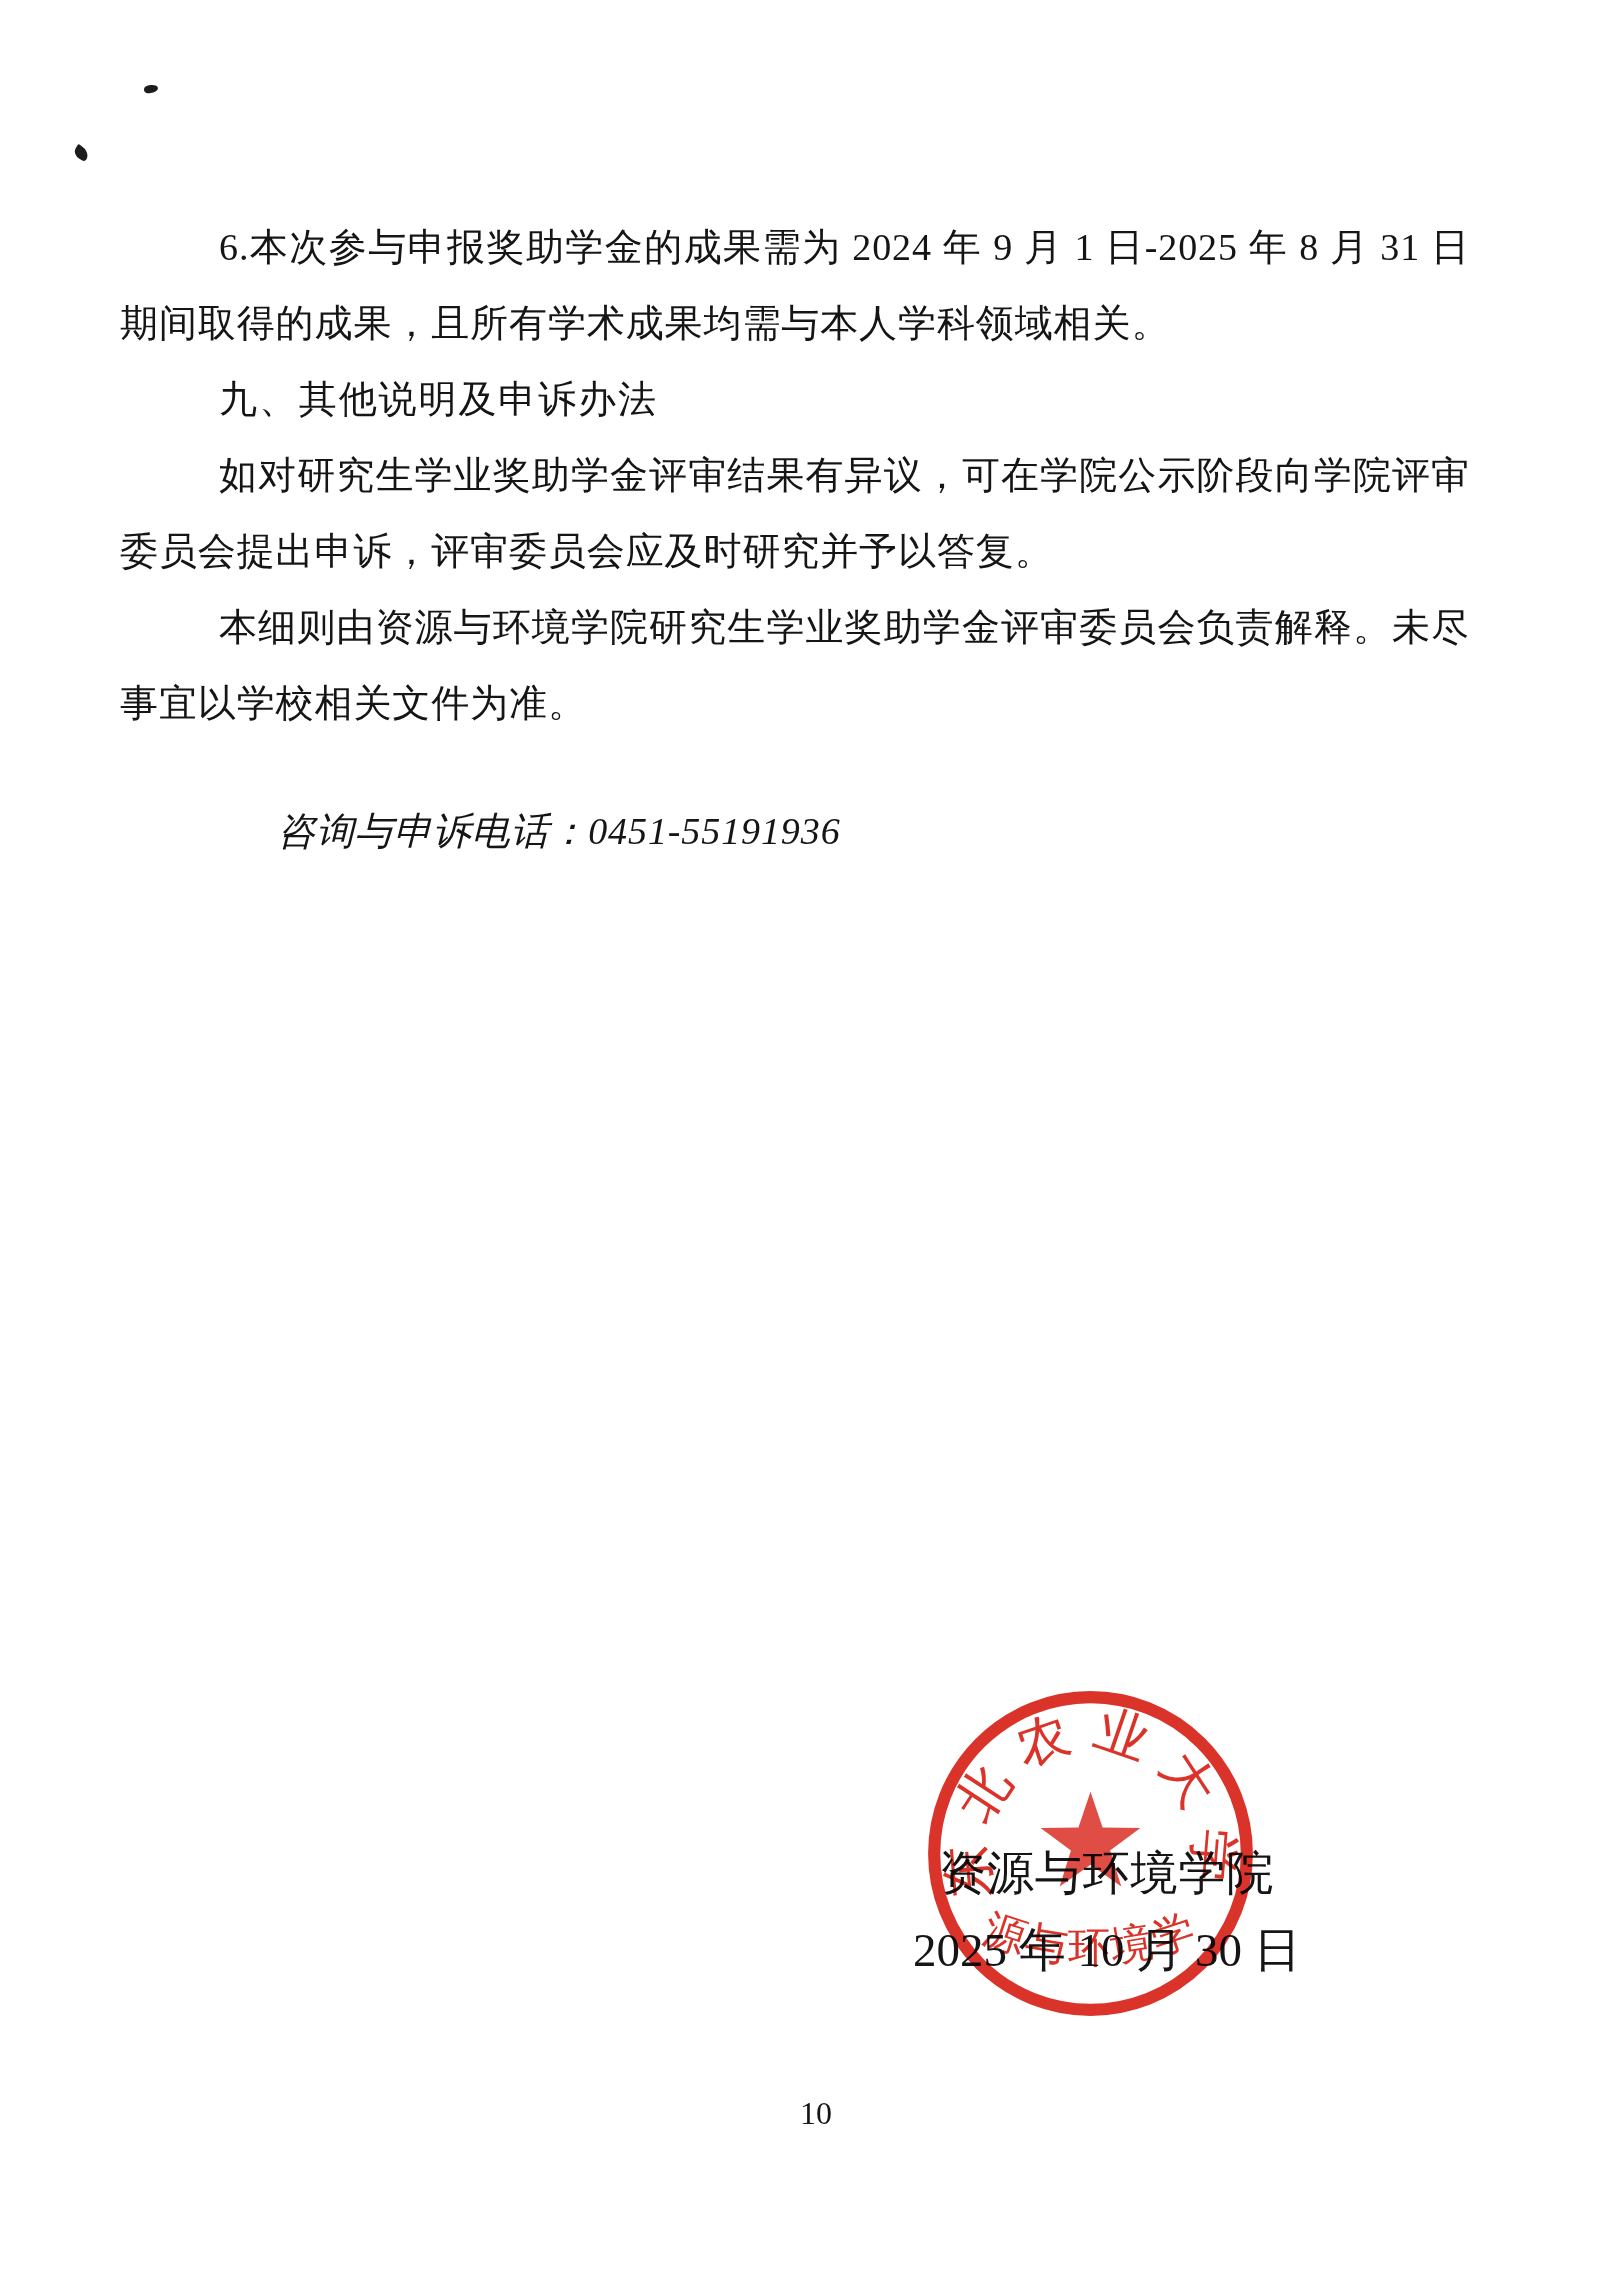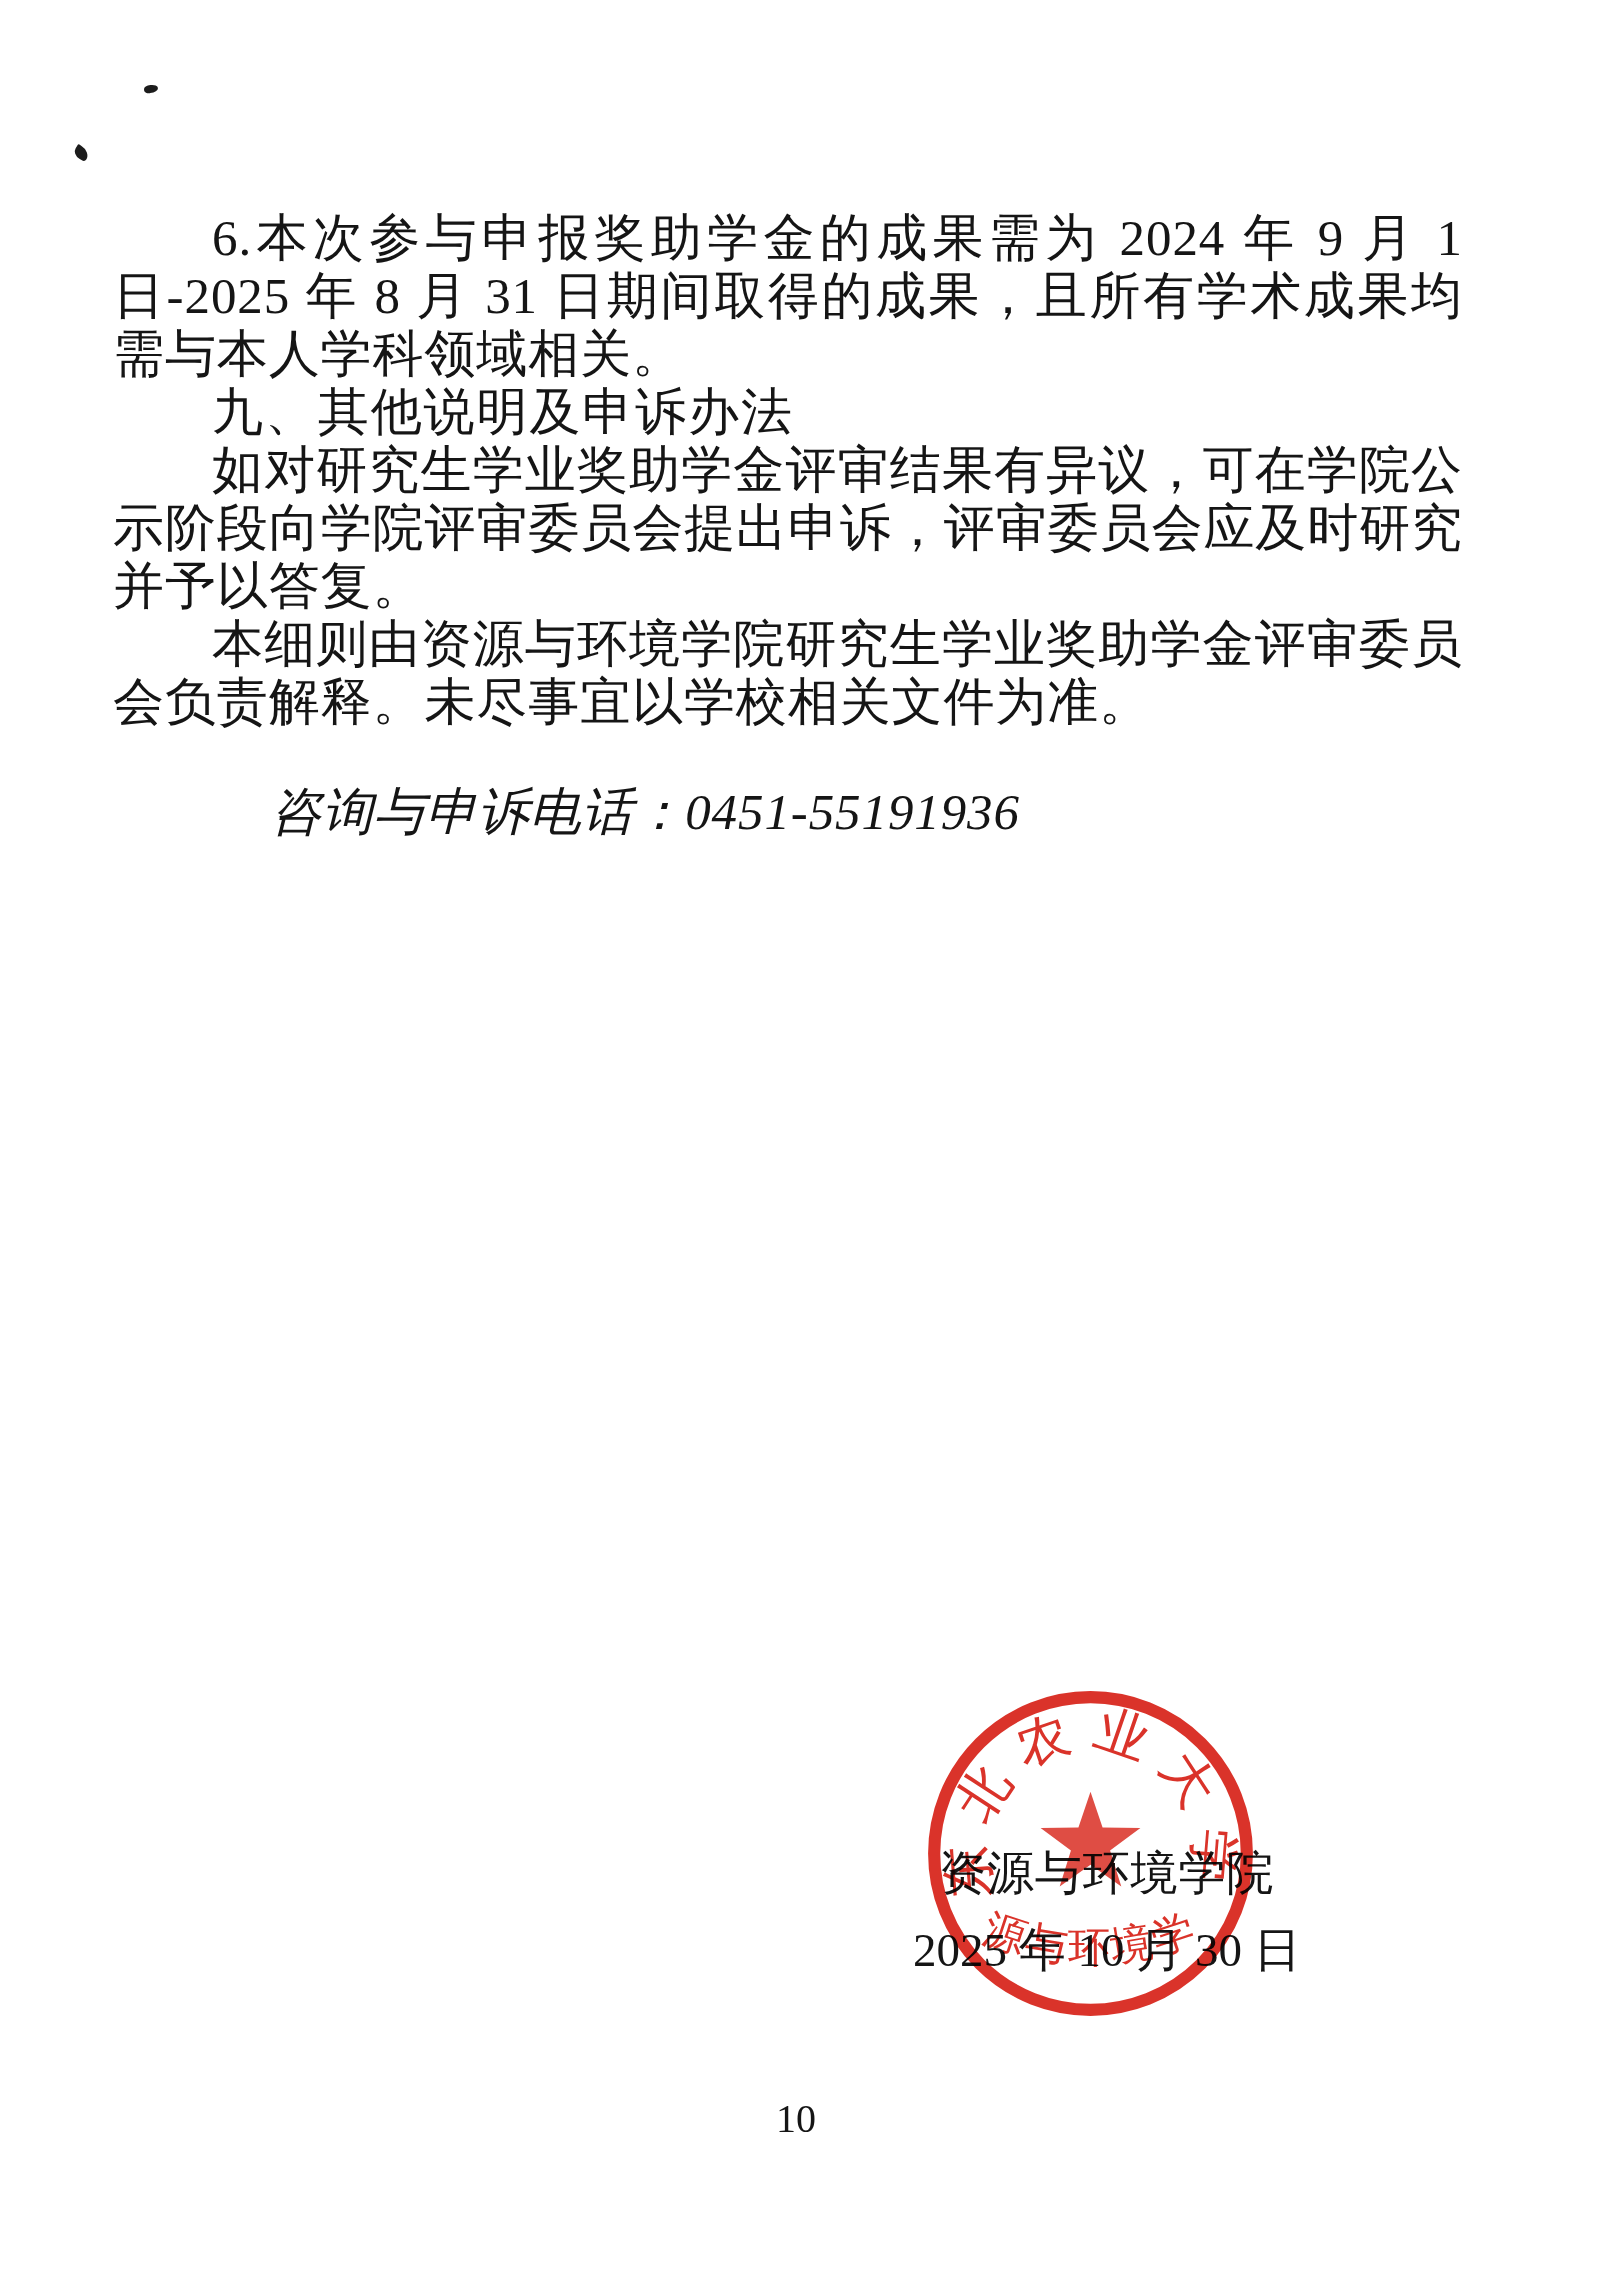--- a/index.html
+++ b/index.html
@@ -4,22 +4,22 @@
 <style>
   html,body{margin:0;padding:0;}
   body{
     width:1610px;height:2287px;position:relative;overflow:hidden;
     background:#ffffff;color:#151515;
     font-family:"Liberation Serif","DejaVu Serif",serif;
   }
   .page{position:absolute;inset:0;}
   
   .content{
-    position:absolute;left:113px;top:209px;width:1350px;
-    font-size:51px;line-height:58px;letter-spacing:0.9px;
+    position:absolute;left:120px;top:209px;width:1350px;
+    font-size:38px;line-height:76px;letter-spacing:0.9px;
     text-align:justify;
   }
   .content p{margin:0;text-indent:99px;}
   .content p.heading{
     font-weight:normal;
     font-family:"Liberation Sans","DejaVu Sans",sans-serif;
     letter-spacing:1.9px;
   }
   .content p.contact1{margin-top:52px;text-indent:157px;font-style:italic;}
   .content p.contact2{text-indent:506px;}
@@ -28,21 +28,21 @@
     position:absolute;left:939px;top:1842px;
     font-size:47px;letter-spacing:0.9px;white-space:nowrap;
   }
   .sig-date{
     position:absolute;left:913px;top:1919px;
     font-size:47px;white-space:nowrap;
   }
   
   .page-number{
     position:absolute;left:776px;top:2095px;width:56px;
-    text-align:left;font-size:40px;
+    text-align:right;font-size:32px;
   }
   
   .stamp{
     position:absolute;left:922px;top:1685px;width:337px;height:337px;
     mix-blend-mode:multiply;opacity:.95;
   }
   
   .artifact1{
     position:absolute;left:144px;top:85px;width:14px;height:7.5px;
     background:#1c1c1c;border-radius:50% 50% 60% 40%;transform:rotate(-6deg);

